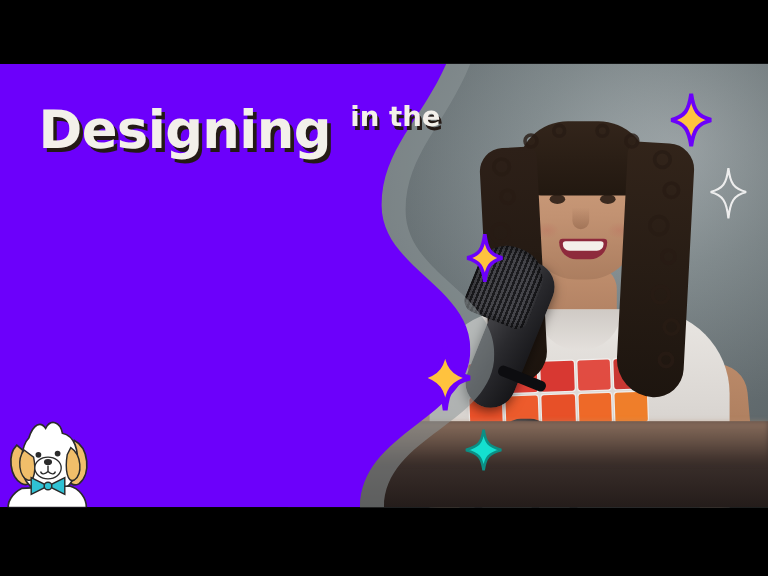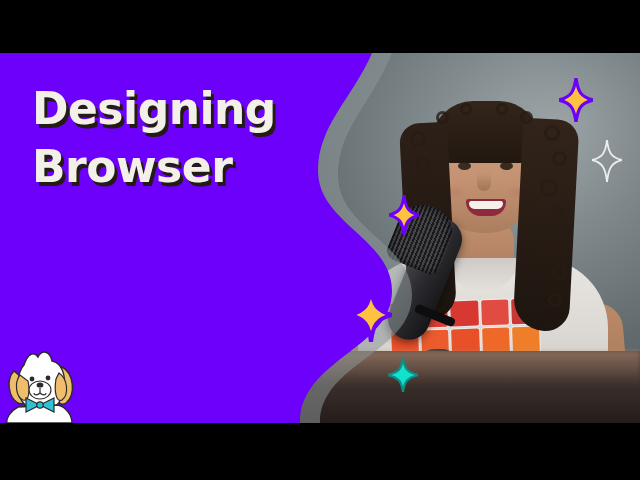--- a/index.html
+++ b/index.html
@@ -331,22 +331,22 @@
         <div class="desk-gloss"></div>
       </div>
     </div>
 
     <div class="panel-echo"></div>
     <div class="purple-panel"></div>
 
     <div class="titles">
       <div class="line1">
         <span class="t-big">Designing</span>
+        <span class="t-small">in the</span>
       </div>
-      <div class="t-big t-line2">Browser</div>
       <div class="subtitle">
       </div>
     </div>
 
     <div class="dog">
       <svg viewBox="0 0 78 74" width="78" height="74">
 
         <path d="M10 22 C2 30 4 48 14 54 C22 58 26 46 24 34 Z" fill="#F0BE6A" stroke="#2B2B2B" stroke-width="1.4"></path>
 
         <path d="M58 18 C70 24 72 46 62 54 C54 59 48 46 50 32 Z" fill="#F0BE6A" stroke="#2B2B2B" stroke-width="1.4"></path>

